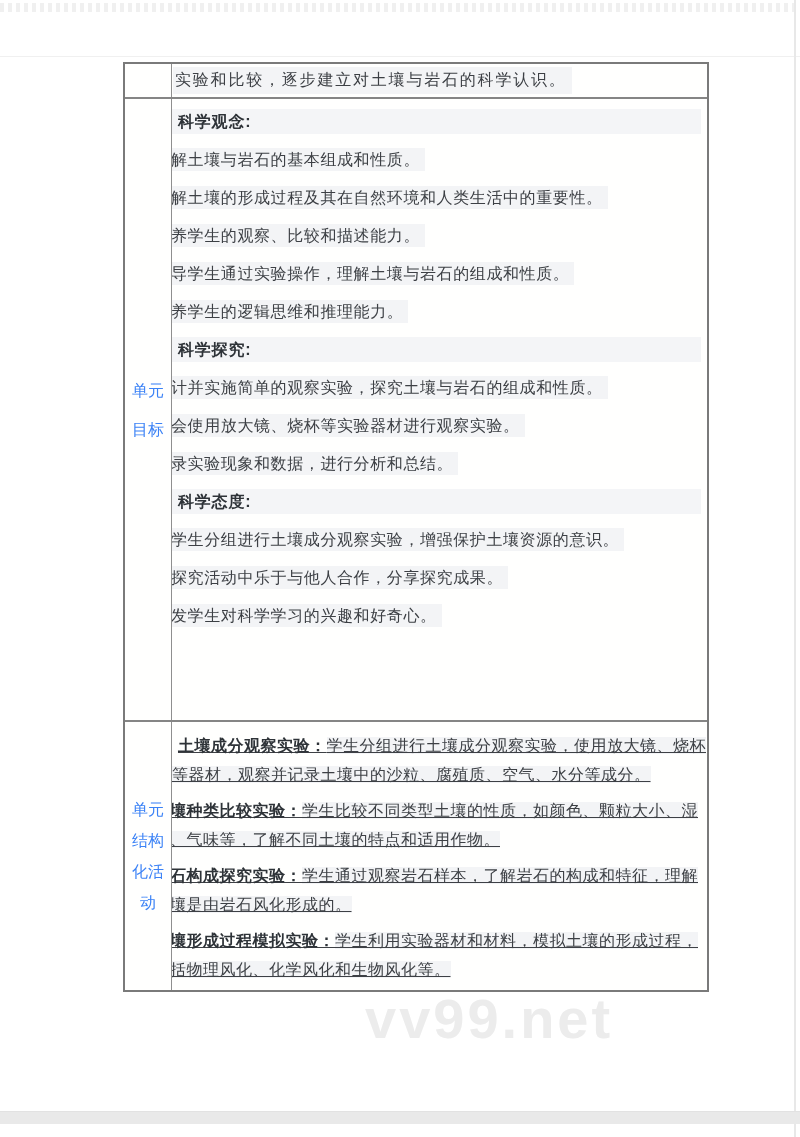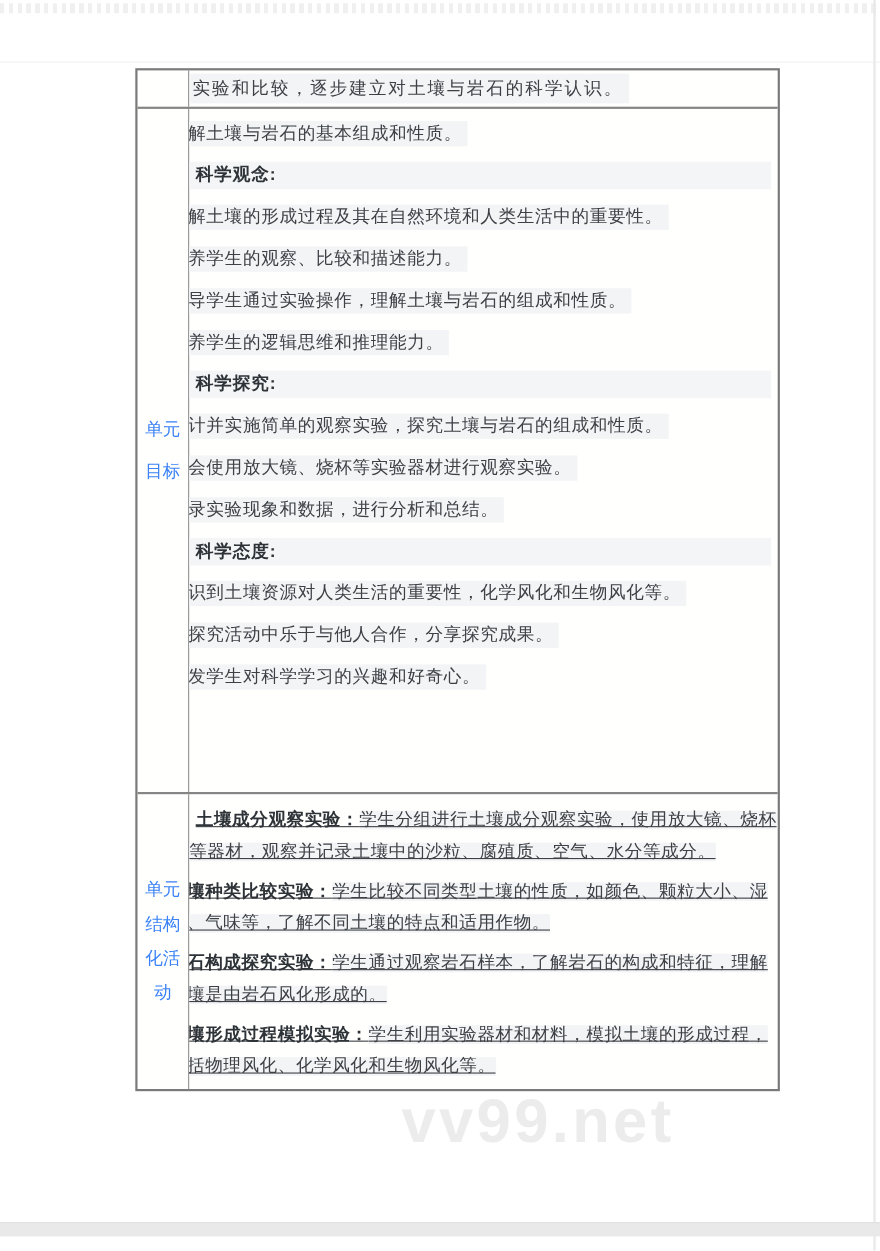--- a/index.html
+++ b/index.html
@@ -123,38 +123,38 @@
       <span class="hl">实验和比较，逐步建立对土壤与岩石的科学认识。</span>
     </div>
   </div>
 
   <div class="t-row row-goals">
     <div class="h-cell">
       <div class="h-label h-goals">单元
 目标</div>
     </div>
     <div class="c-cell c-goals">
-      <div class="blk para"><span class="hl">解土壤与岩石的基本组成和性质。</span></div>
       <div class="blk heading">
           <span class="hband">科学观念:</span>
         </div>
+      <div class="blk para"><span class="hl">解土壤与岩石的基本组成和性质。</span></div>
       <div class="blk para"><span class="hl">解土壤的形成过程及其在自然环境和人类生活中的重要性。</span></div>
       <div class="blk para"><span class="hl">养学生的观察、比较和描述能力。</span></div>
       <div class="blk para"><span class="hl">导学生通过实验操作，理解土壤与岩石的组成和性质。</span></div>
       <div class="blk para"><span class="hl">养学生的逻辑思维和推理能力。</span></div>
       <div class="blk heading">
           <span class="hband">科学探究:</span>
         </div>
       <div class="blk para"><span class="hl">计并实施简单的观察实验，探究土壤与岩石的组成和性质。</span></div>
       <div class="blk para"><span class="hl">会使用放大镜、烧杯等实验器材进行观察实验。</span></div>
       <div class="blk para"><span class="hl">录实验现象和数据，进行分析和总结。</span></div>
       <div class="blk heading">
           <span class="hband">科学态度:</span>
         </div>
-      <div class="blk para"><span class="hl">识到土壤资源对人类生活的重要性，化学风化和生物风化等。</span></div>
+      <div class="blk para"><span class="hl">学生分组进行土壤成分观察实验，增强保护土壤资源的意识。</span></div>
       <div class="blk para"><span class="hl">探究活动中乐于与他人合作，分享探究成果。</span></div>
       <div class="blk para"><span class="hl">发学生对科学学习的兴趣和好奇心。</span></div>
     </div>
   </div>
 
   <div class="t-row row-activities">
     <div class="h-cell">
       <div class="h-label h-activities">单元
 结构
 化活

